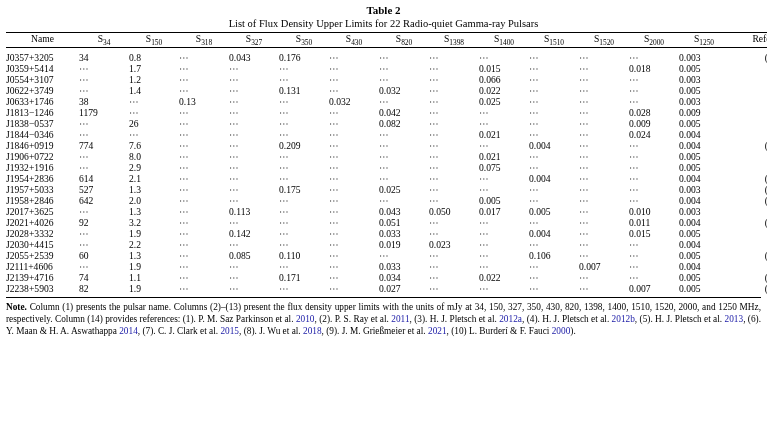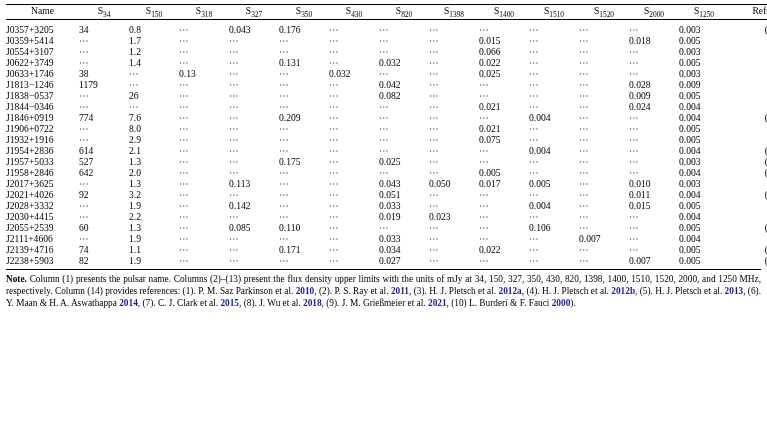--- a/index.html
+++ b/index.html
@@ -76,28 +76,30 @@
     margin: 0 auto;
   }
   .notes {
     width: 755px;
     margin: 3px auto 0 auto;
     font-size: 9.3px;
     line-height: 12.2px;
     text-align: justify;
   }
   .notes b { font-weight: bold; }
-  .lnk { color: #1a1aa6; font-weight: bold; }
+  .lnk { color: #1a1aa6; }
   sub { font-size: 7.4px; }
 </style>
 </head>
 <body>
 
 <div class="page">
 
+  <div class="tbl-number">Table 2</div>
+  <div class="tbl-caption">List of Flux Density Upper Limits for 22 Radio-quiet Gamma-ray Pulsars</div>
 
   <table class="main">
     <colgroup>
       <col class="colname">
       <col class="colnum">
         <col class="colnum">
         <col class="colnum">
         <col class="colnum">
       <col class="colnum">
         <col class="colnum">

